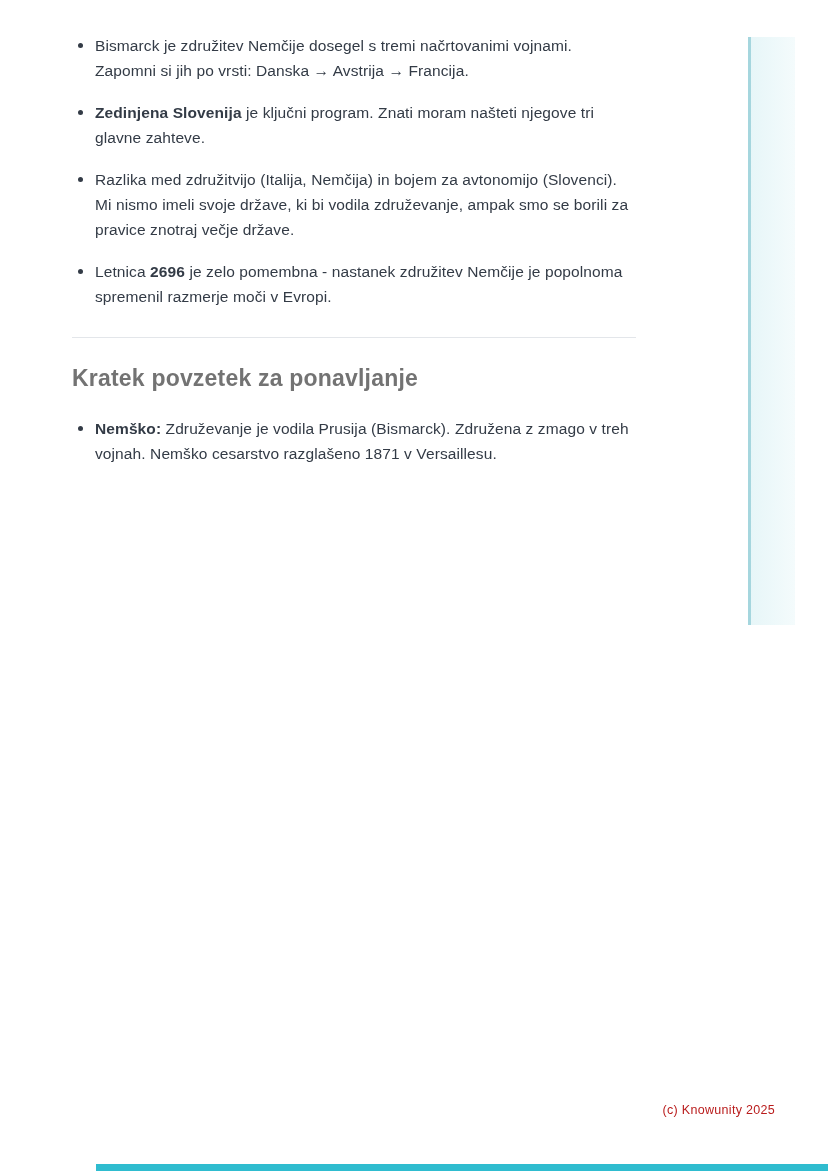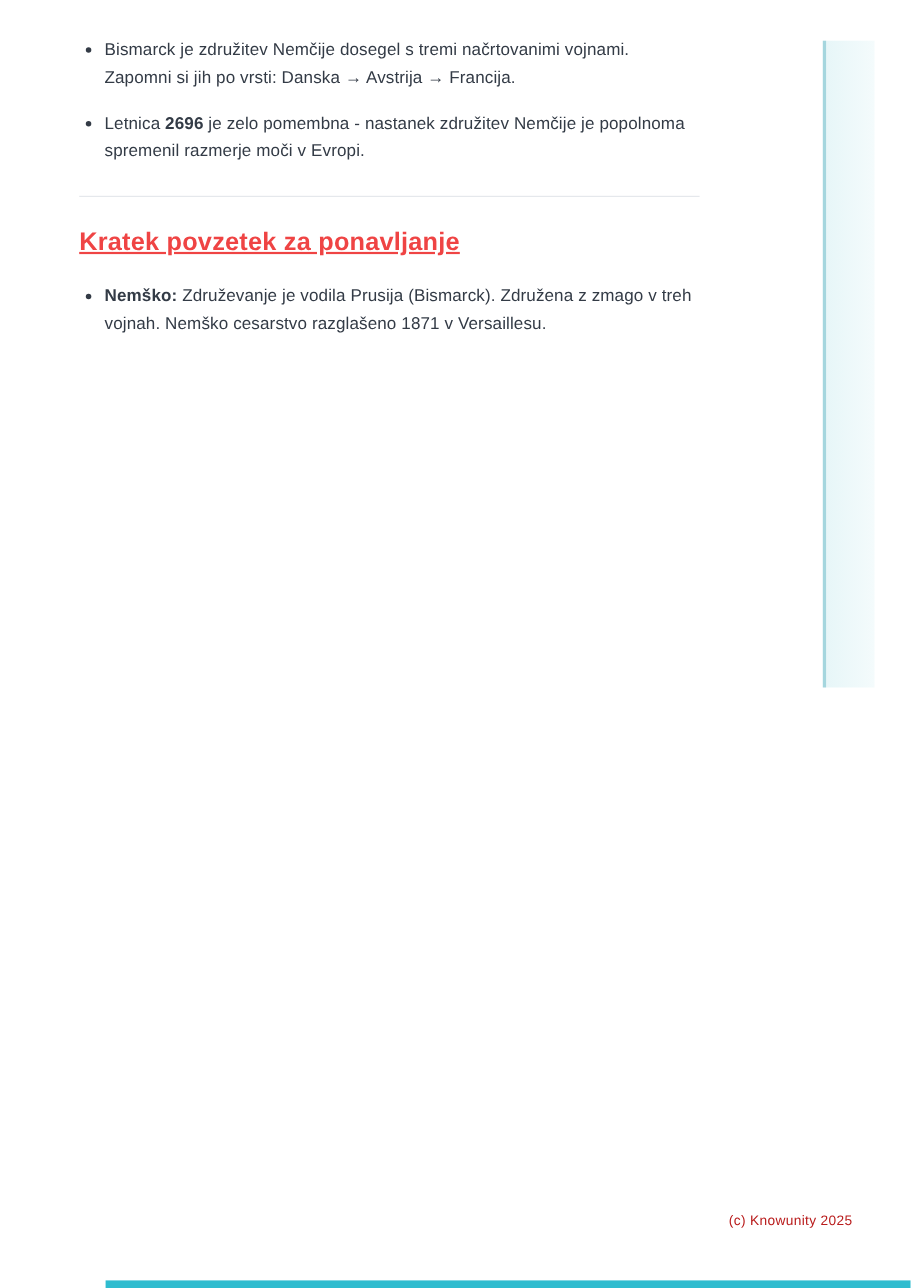--- a/index.html
+++ b/index.html
@@ -87,26 +87,28 @@
 </head>
 <body>
 
 <div class="page">
 
   <aside class="side-strip" style="background: linear-gradient(to right, rgb(231, 246, 248), rgb(244, 251, 252)); border-left-color: rgb(165, 214, 222);"></aside>
 
   <main class="content">
     <ul class="bullet-list">
         <li><span class="seg-normal">Bismarck je združitev Nemčije dosegel s tremi načrtovanimi vojnami. Zapomni si jih po vrsti: Danska → Avstrija → Francija.</span></li>
+        <li><span class="seg-bold">Zedinjena Slovenija</span><span class="seg-normal"> je ključni program. Znati moram našteti njegove tri glavne zahteve.</span></li>
+        <li><span class="seg-normal">Razlika med združitvijo (Italija, Nemčija) in bojem za avtonomijo (Slovenci). Mi nismo imeli svoje države, ki bi vodila združevanje, ampak smo se borili za pravice znotraj večje države.</span></li>
         <li><span class="seg-normal">Letnica </span><span class="seg-bold">2696</span><span class="seg-normal"> je zelo pomembna - nastanek združitev Nemčije je popolnoma spremenil razmerje moči v Evropi.</span></li>
       </ul>
 
     <hr class="divider">
 
-    <h2 class="summary-heading" style="color: #ef4444; text-decoration: underline;">Kratek povzetek za ponavljanje</h2>
+    <h2 class="summary-heading" style="color: #737373;">Kratek povzetek za ponavljanje</h2>
 
     <ul class="bullet-list">
         <li><span class="seg-bold">Nemško:</span><span class="seg-normal"> Združevanje je vodila Prusija (Bismarck). Združena z zmago v treh vojnah. Nemško cesarstvo razglašeno 1871 v Versaillesu.</span></li>
       </ul>
   </main>
 
   <footer class="footer">
     <span>(c) Knowunity 2025</span>
   </footer>
 

